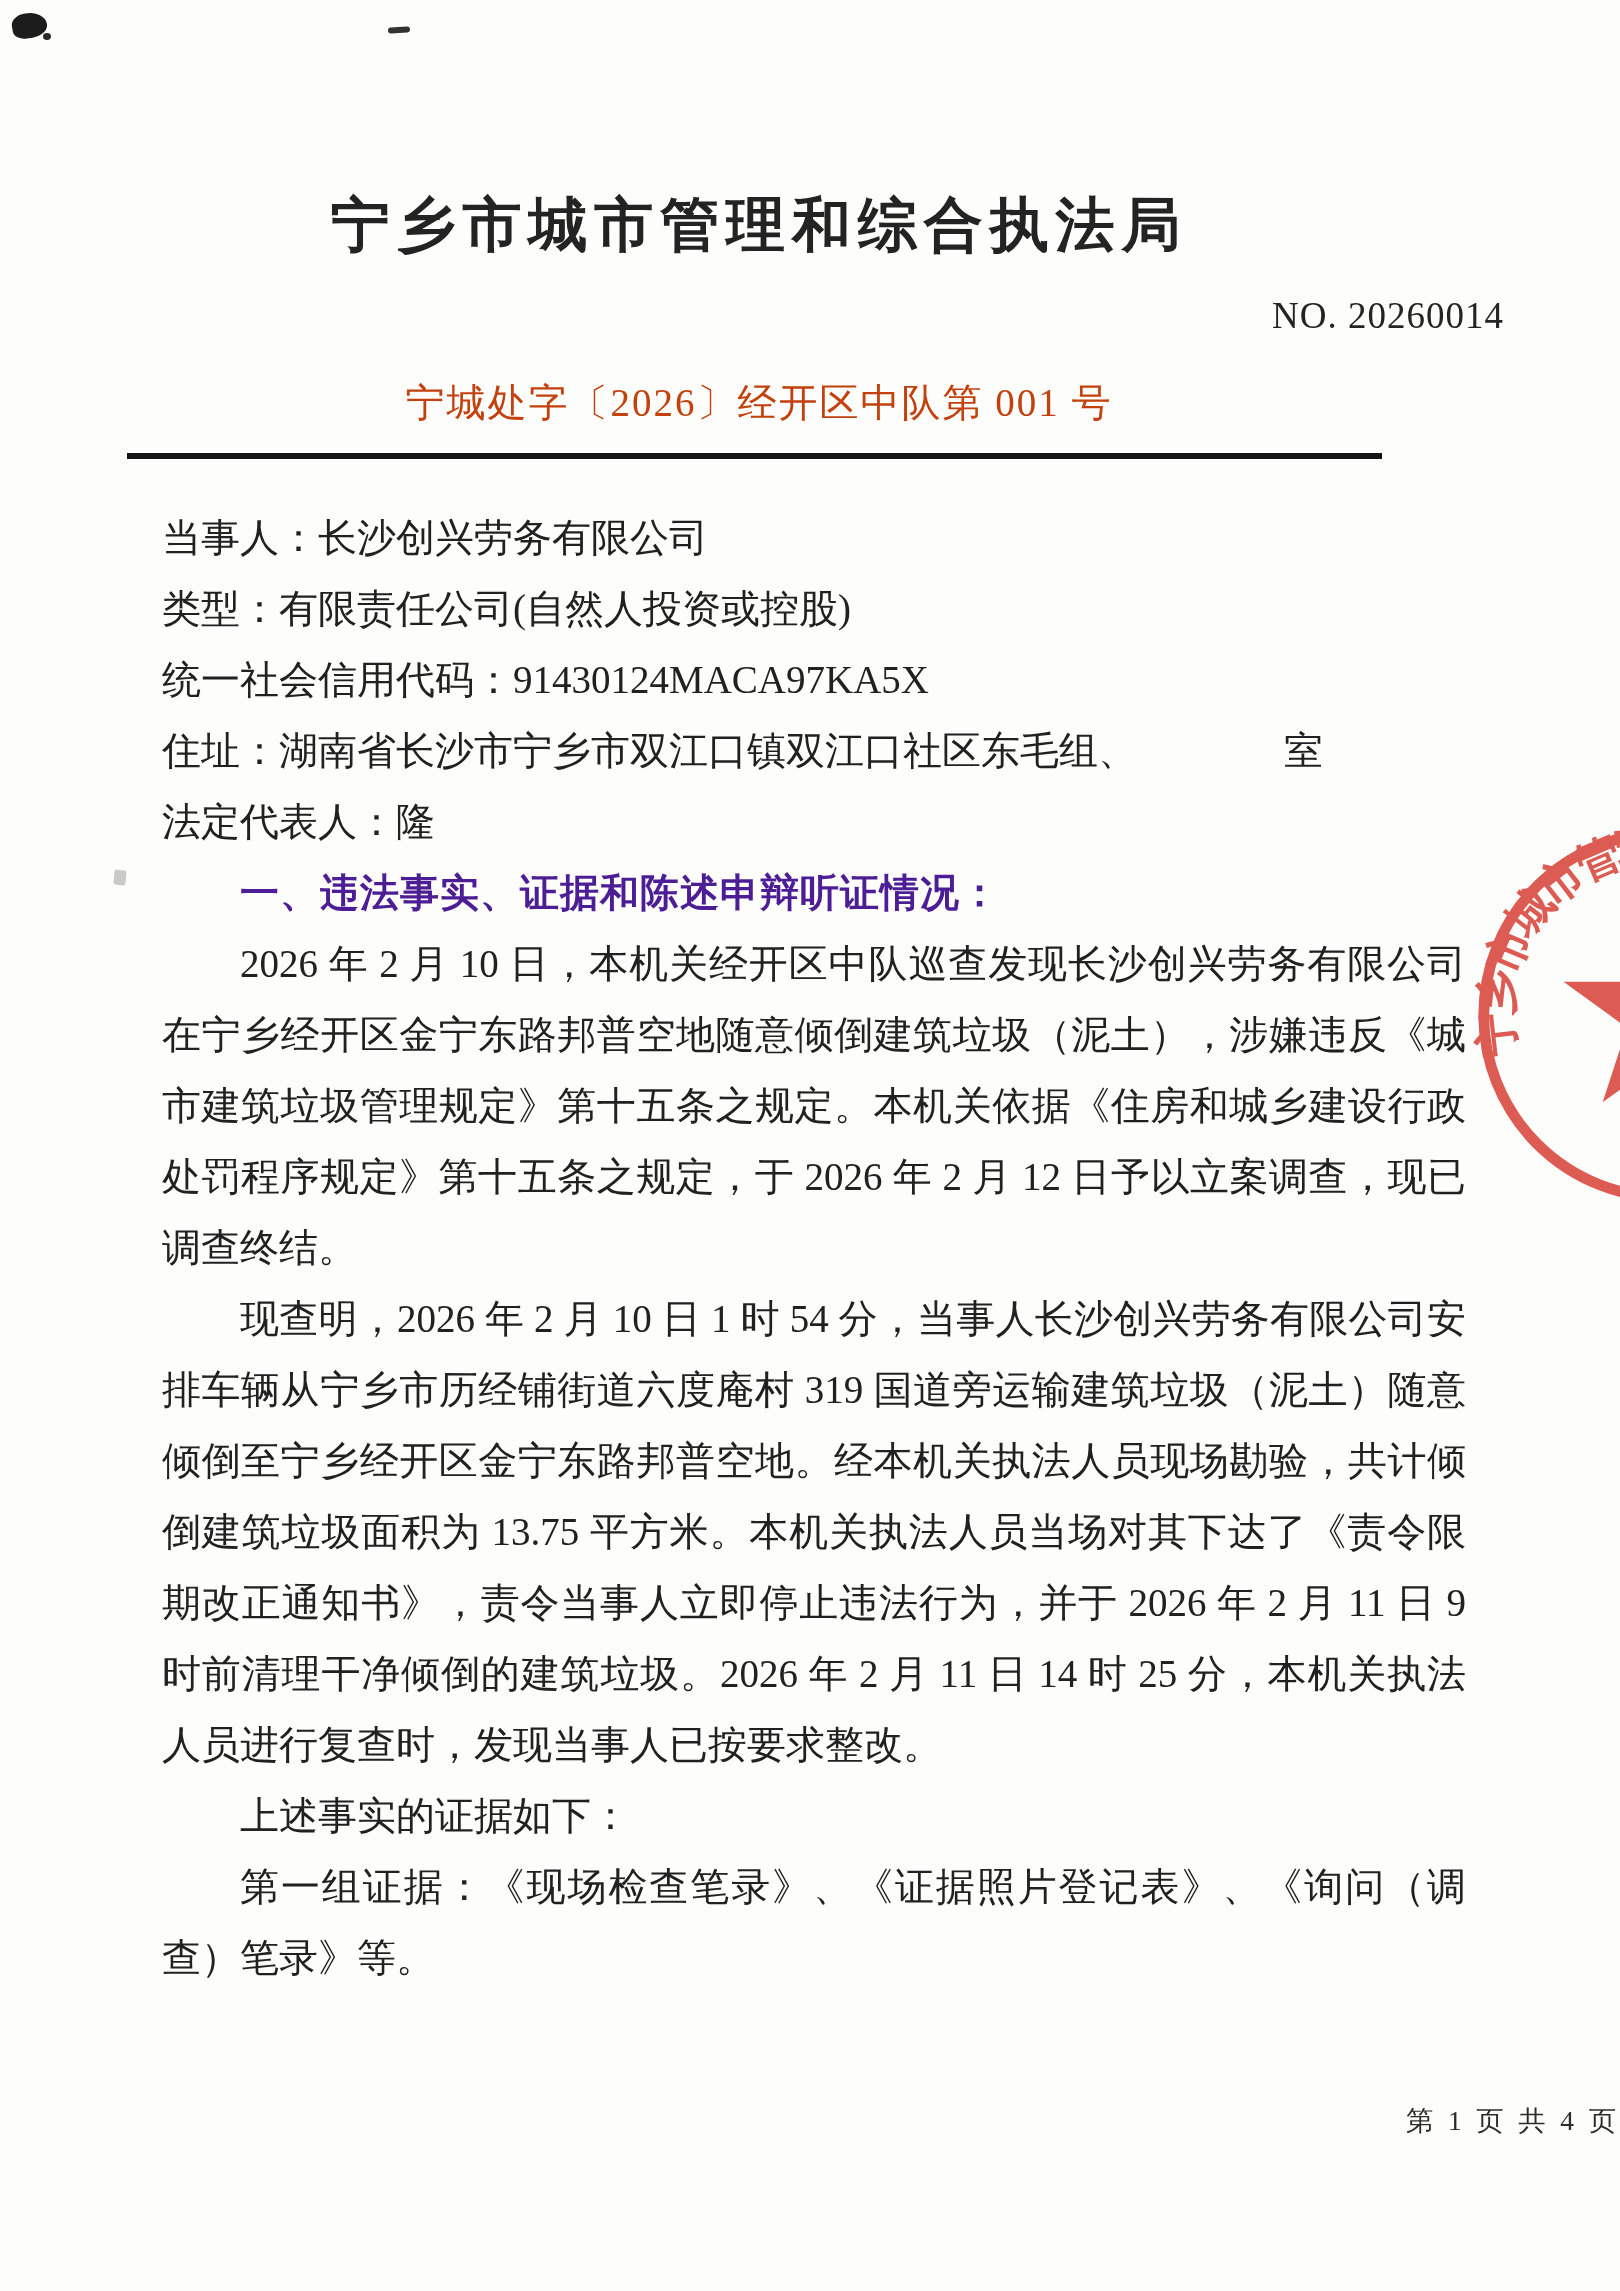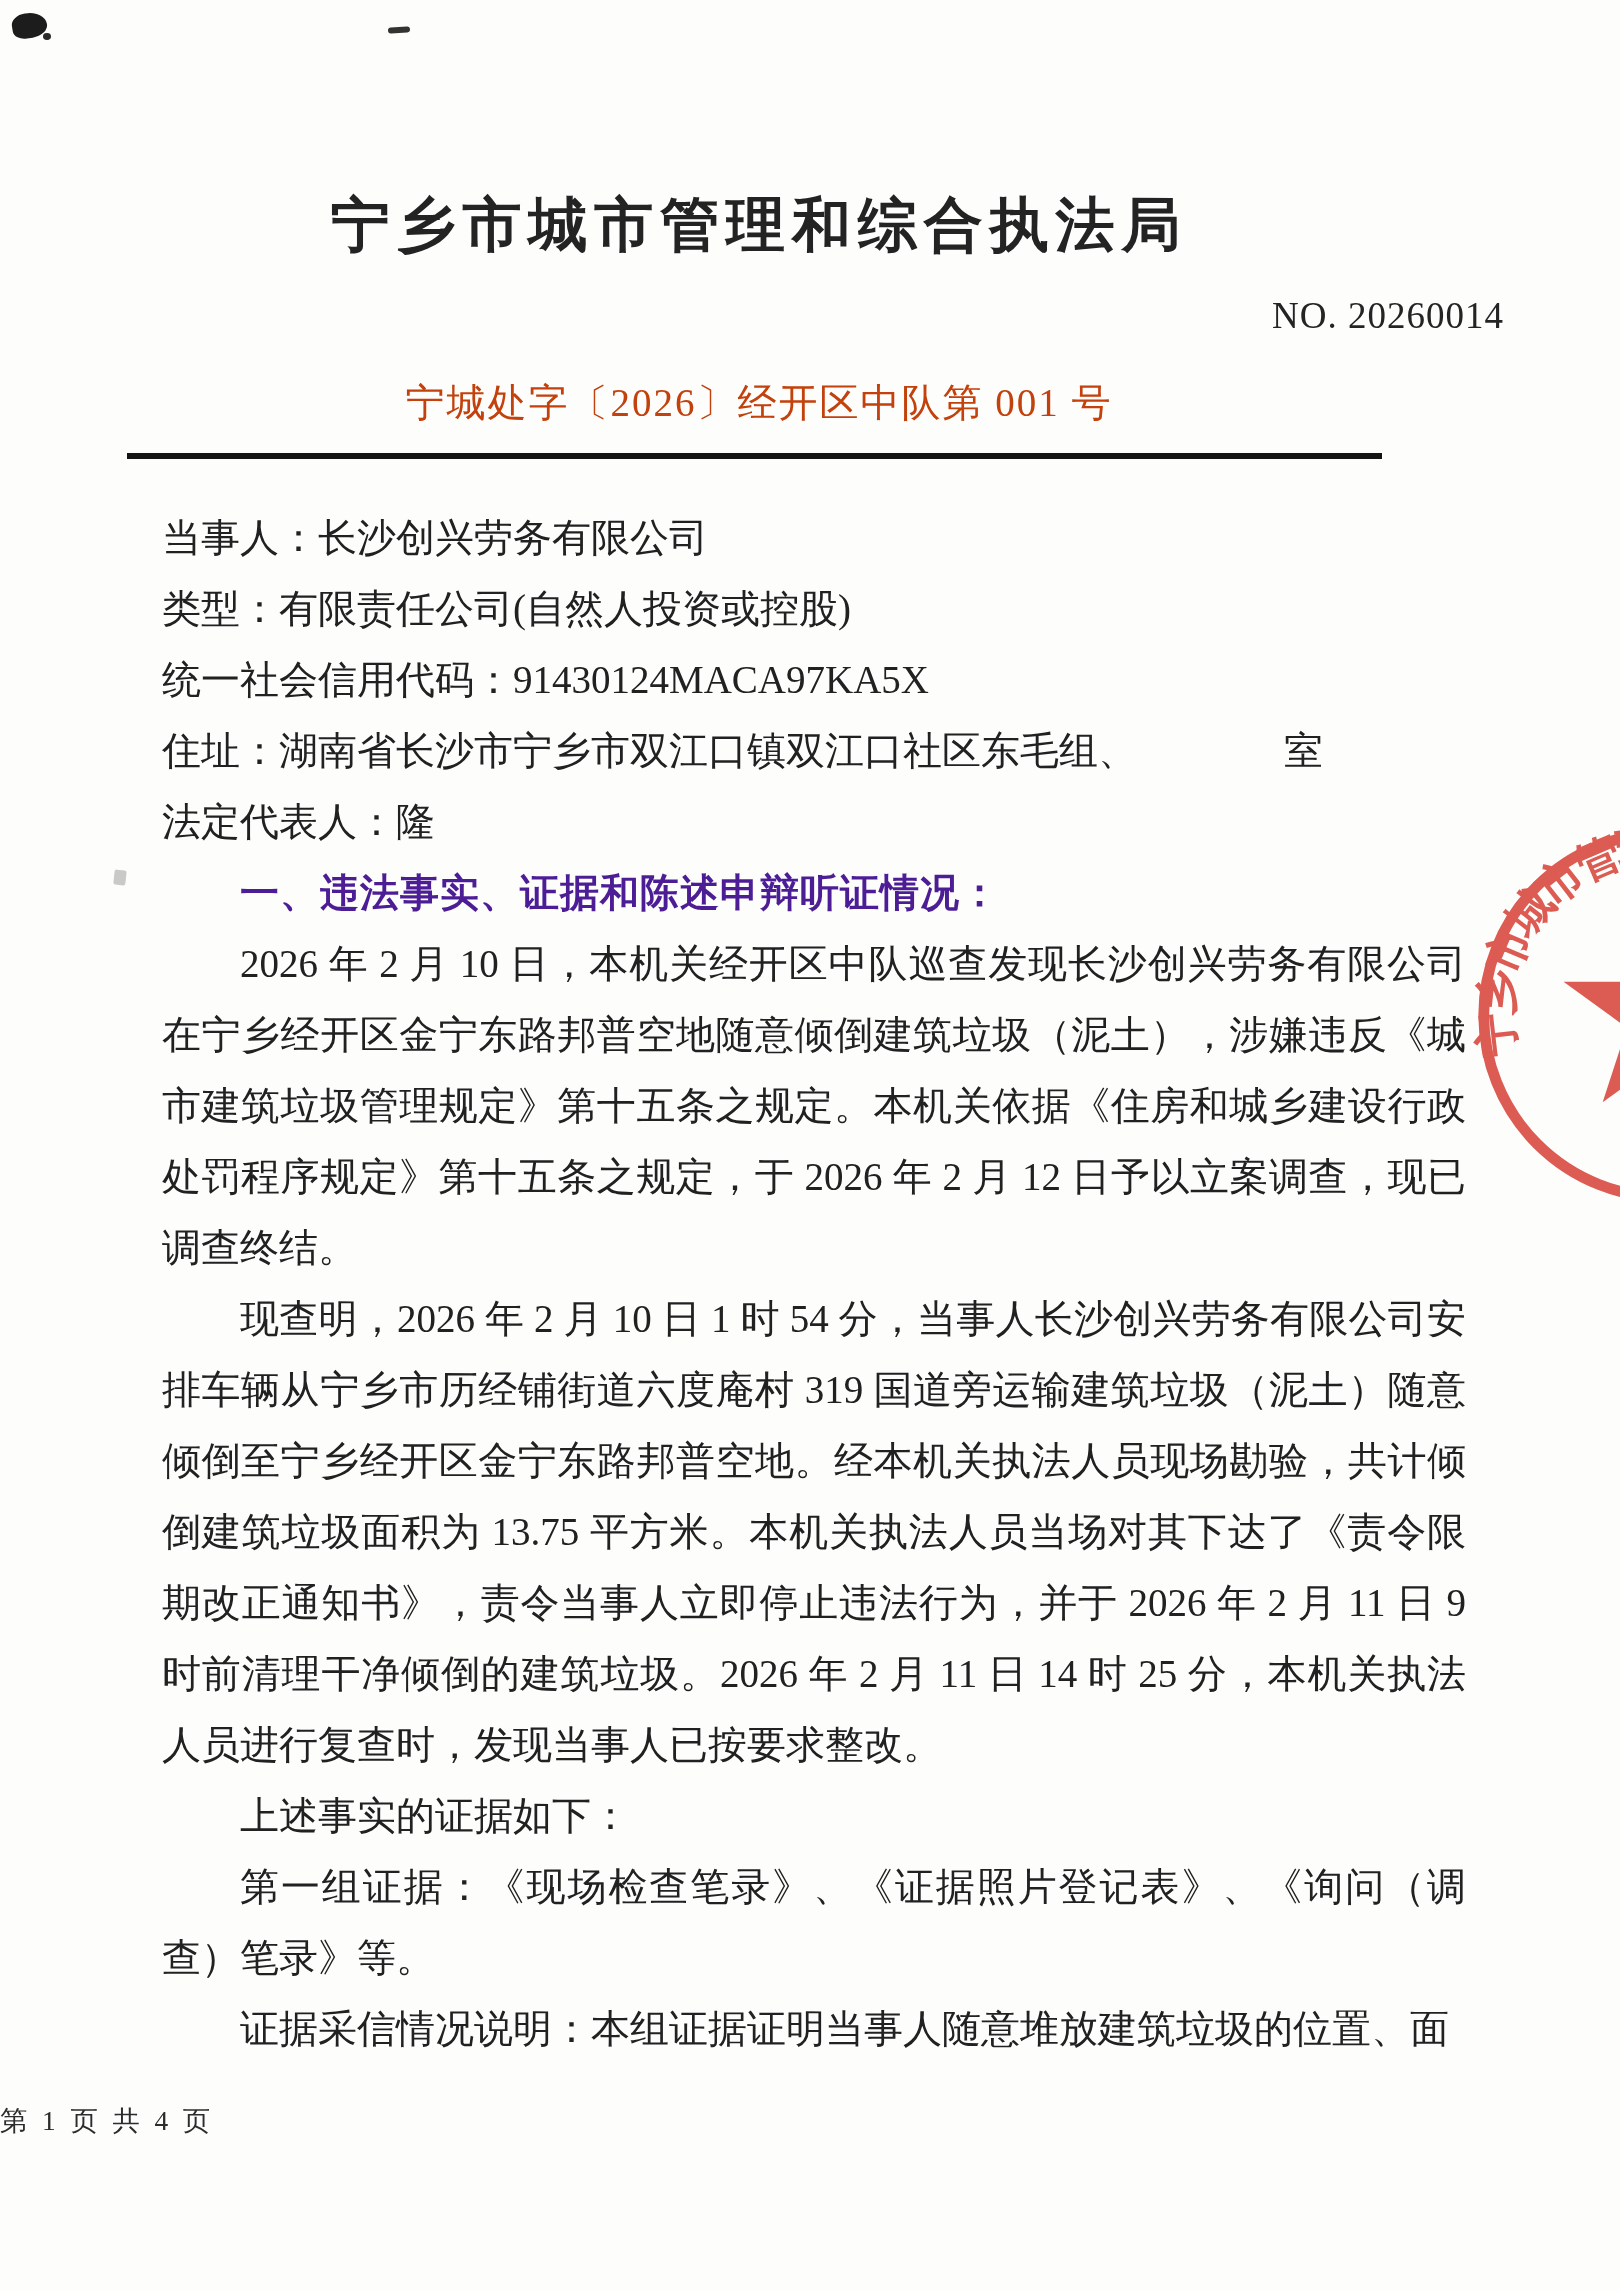--- a/index.html
+++ b/index.html
@@ -57,21 +57,21 @@
     font-weight:700;color:#4c1d95;
     text-indent:78px;
     letter-spacing:1px;
   }
   .redacted-gap{
     display:inline-block;width:147px;height:9.8px;
   }
   
   .page-footer{
     position:absolute;left:0;top:2103px;width:1620px;
-    text-align:left;font-size:27.4px;color:#2c2c2c;letter-spacing:3.9px;
+    text-align:right;font-size:27.4px;color:#2c2c2c;letter-spacing:3.9px;
   }
   
   .seal{
     position:absolute;left:1421px;top:765px;width:199px;height:549px;
     opacity:0.88;
   }
   
   .artifact-blob{
     position:absolute;left:11.8px;top:12.7px;width:35px;height:24.5px;
     background:#1c1c1c;border-radius:45% 60% 50% 40%;
@@ -113,21 +113,20 @@
     <p>统一社会信用代码：91430124MACA97KA5X</p>
     <p><span>住址：湖南省长沙市宁乡市双江口镇双江口社区东毛组、</span><span class="redacted-gap"></span><span>室</span></p>
     <p>法定代表人：隆</p>
 
     <p class="section-heading">一、违法事实、证据和陈述申辩听证情况：</p>
 
     <p class="indent">2026 年 2 月 10 日，本机关经开区中队巡查发现长沙创兴劳务有限公司在宁乡经开区金宁东路邦普空地随意倾倒建筑垃圾（泥土），涉嫌违反《城市建筑垃圾管理规定》第十五条之规定。本机关依据《住房和城乡建设行政处罚程序规定》第十五条之规定，于 2026 年 2 月 12 日予以立案调查，现已调查终结。</p>
     <p class="indent">现查明，2026 年 2 月 10 日 1 时 54 分，当事人长沙创兴劳务有限公司安排车辆从宁乡市历经铺街道六度庵村 319 国道旁运输建筑垃圾（泥土）随意倾倒至宁乡经开区金宁东路邦普空地。经本机关执法人员现场勘验，共计倾倒建筑垃圾面积为 13.75 平方米。本机关执法人员当场对其下达了《责令限期改正通知书》，责令当事人立即停止违法行为，并于 2026 年 2 月 11 日 9 时前清理干净倾倒的建筑垃圾。2026 年 2 月 11 日 14 时 25 分，本机关执法人员进行复查时，发现当事人已按要求整改。</p>
     <p class="indent">上述事实的证据如下：</p>
     <p class="indent">第一组证据：《现场检查笔录》、《证据照片登记表》、《询问（调查）笔录》等。</p>
-    <p class="indent">证据采信情况说明：本组证据证明当事人随意堆放建筑垃圾的位置、面</p>
   </div>
 
   <svg class="seal" viewBox="0 0 203 560" aria-hidden="true">
     <defs>
       <path id="sealArc" d="M 97 296 A 158 158 0 0 1 255 97" fill="none"></path>
     </defs>
     <circle cx="250" cy="255" r="186" fill="none" stroke="#d8453b" stroke-width="11"></circle>
     <polygon fill="#d8453b" points="250,145 225.3,221 145.4,221 210.1,268 185.3,344 250,297 314.7,344 289.9,268 354.6,221 274.7,221"></polygon>
     <text font-size="46" font-weight="700" fill="#d8453b" letter-spacing="2" font-family="Liberation Serif, serif">
       <textPath href="#sealArc" startOffset="0" textLength="290">宁乡市城市管理</textPath>

